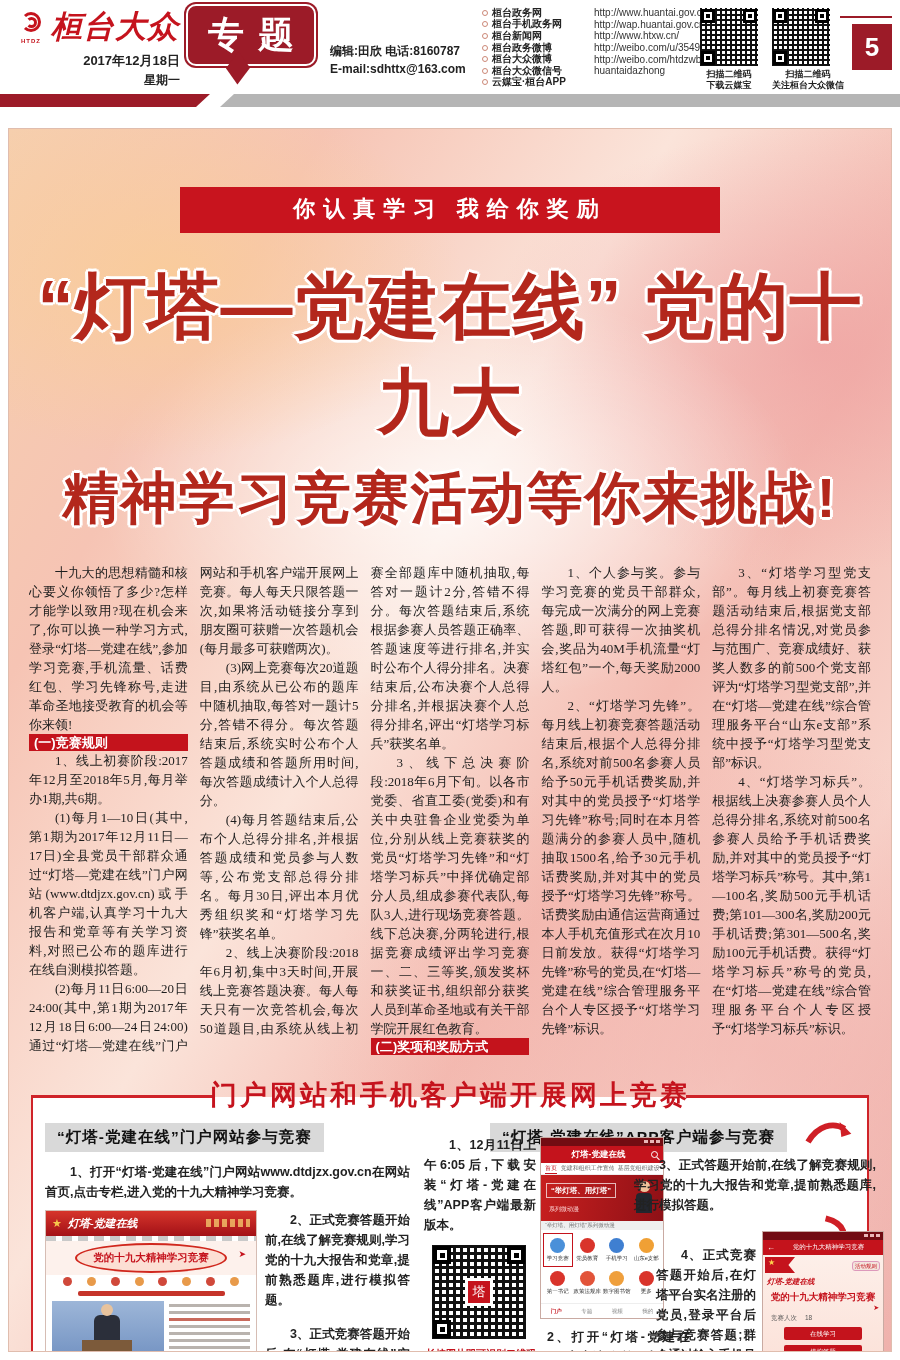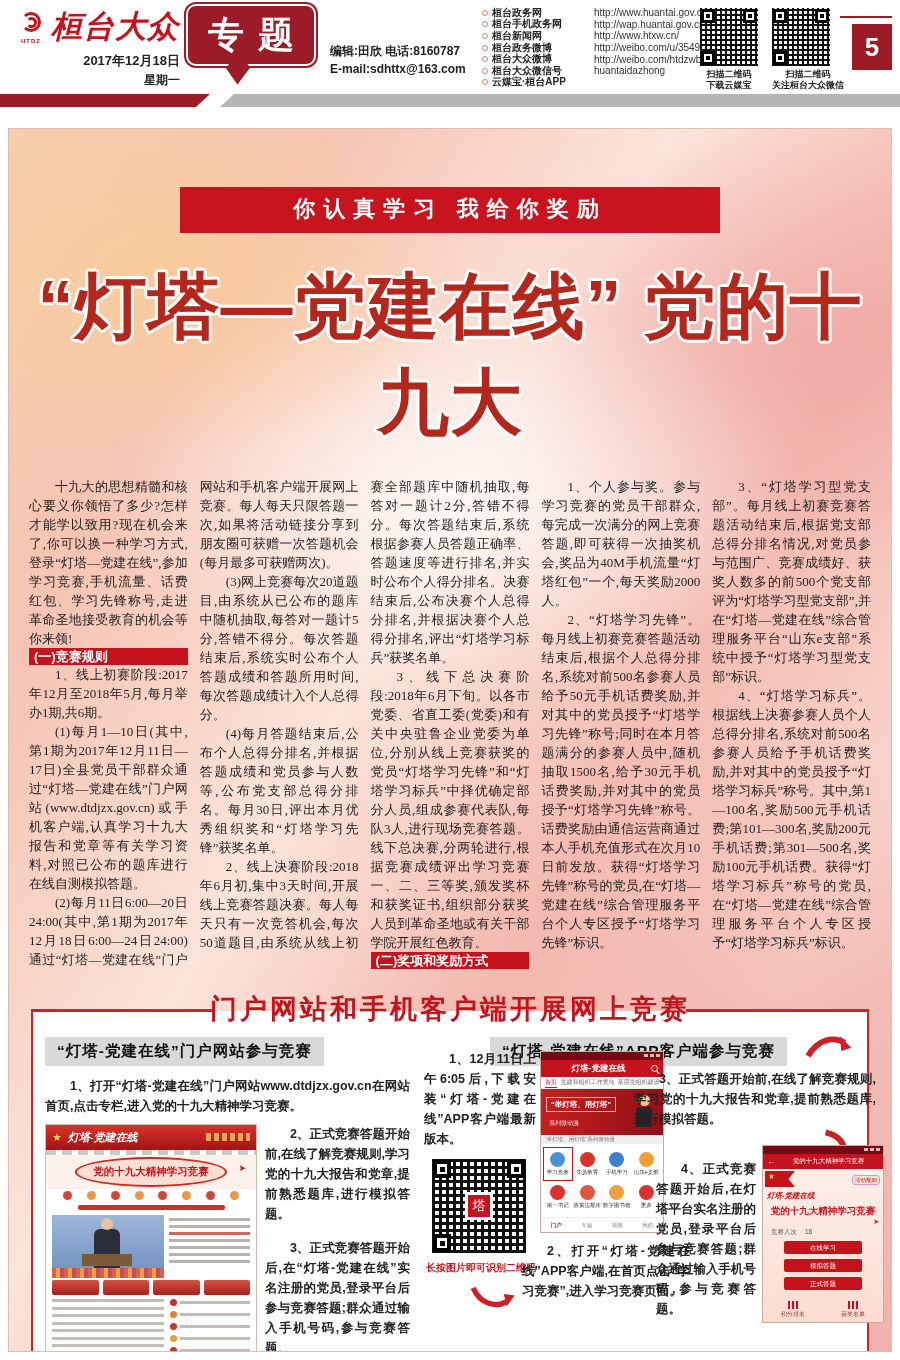--- a/index.html
+++ b/index.html
@@ -291,20 +291,21 @@
     <div class="bar-red"></div>
     <div class="bar-gap"></div>
     <div class="bar-gray"></div>
   </div>
 
   <main class="content">
     <div class="kicker">你认真学习  我给你奖励</div>
 
     <h1 class="headline">
       <div class="h1">“灯塔—党建在线” 党的十九大</div>
+      <div class="h2">精神学习竞赛活动等你来挑战!</div>
     </h1>
 
     <div class="columns">
       <p>十九大的思想精髓和核心要义你领悟了多少?怎样才能学以致用?现在机会来了,你可以换一种学习方式,登录“灯塔—党建在线”,参加学习竞赛,手机流量、话费红包、学习先锋称号,走进革命圣地接受教育的机会等你来领!</p>
       <p class="p-head">(一)竞赛规则</p>
       <p>1、线上初赛阶段:2017年12月至2018年5月,每月举办1期,共6期。</p>
       <p>(1)每月1—10日(其中,第1期为2017年12月11日—17日)全县党员干部群众通过“灯塔—党建在线”门户网站(www.dtdjzx.gov.cn)或手机客户端,认真学习十九大报告和党章等有关学习资料,对照已公布的题库进行在线自测模拟答题。</p>
       <p>(2)每月11日6:00—20日24:00(其中,第1期为2017年12月18日6:00—24日24:00)通过“灯塔—党建在线”门户网站和手机客户端开展网上竞赛。每人每天只限答题一次,如果将活动链接分享到朋友圈可获赠一次答题机会(每月最多可获赠两次)。</p>
       <p>(3)网上竞赛每次20道题目,由系统从已公布的题库中随机抽取,每答对一题计5分,答错不得分。每次答题结束后,系统实时公布个人答题成绩和答题所用时间,每次答题成绩计入个人总得分。</p>
       <p>(4)每月答题结束后,公布个人总得分排名,并根据答题成绩和党员参与人数等,公布党支部总得分排名。每月30日,评出本月优秀组织奖和“灯塔学习先锋”获奖名单。</p>

